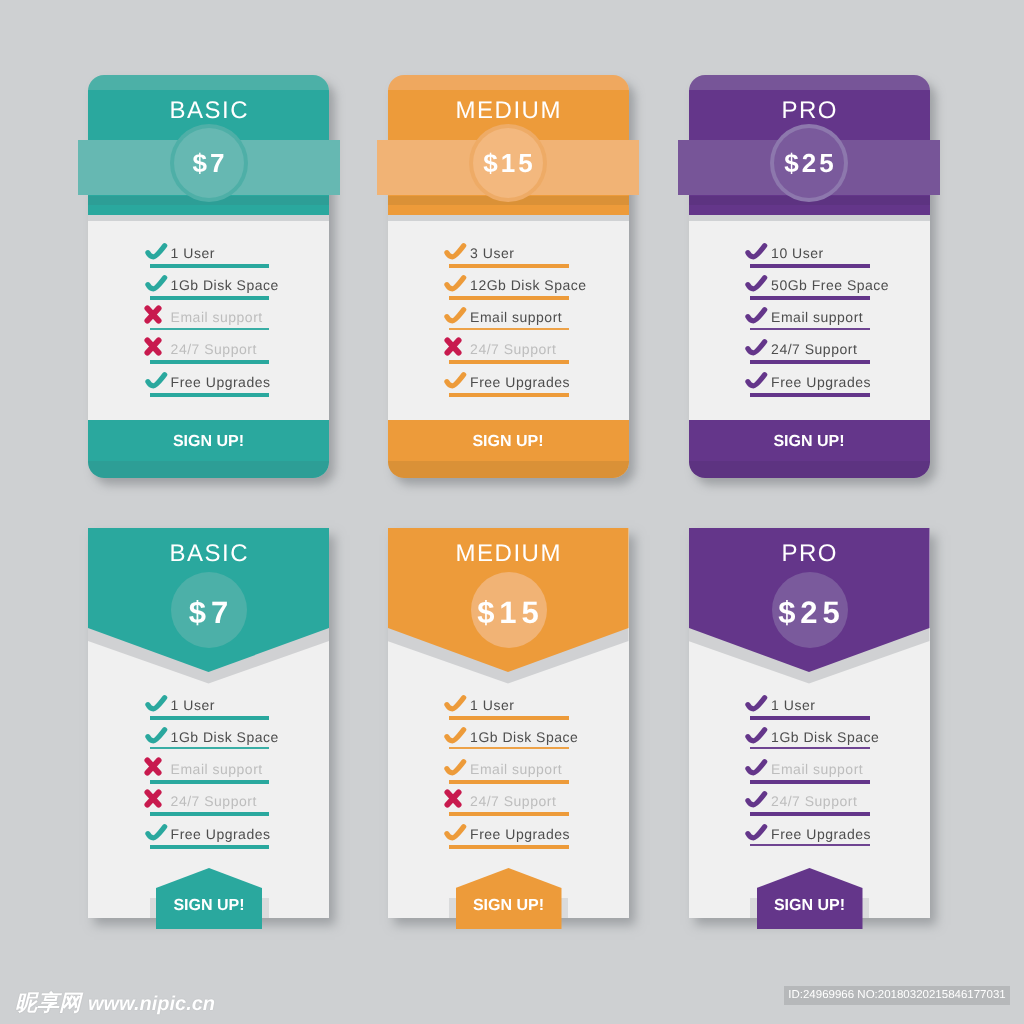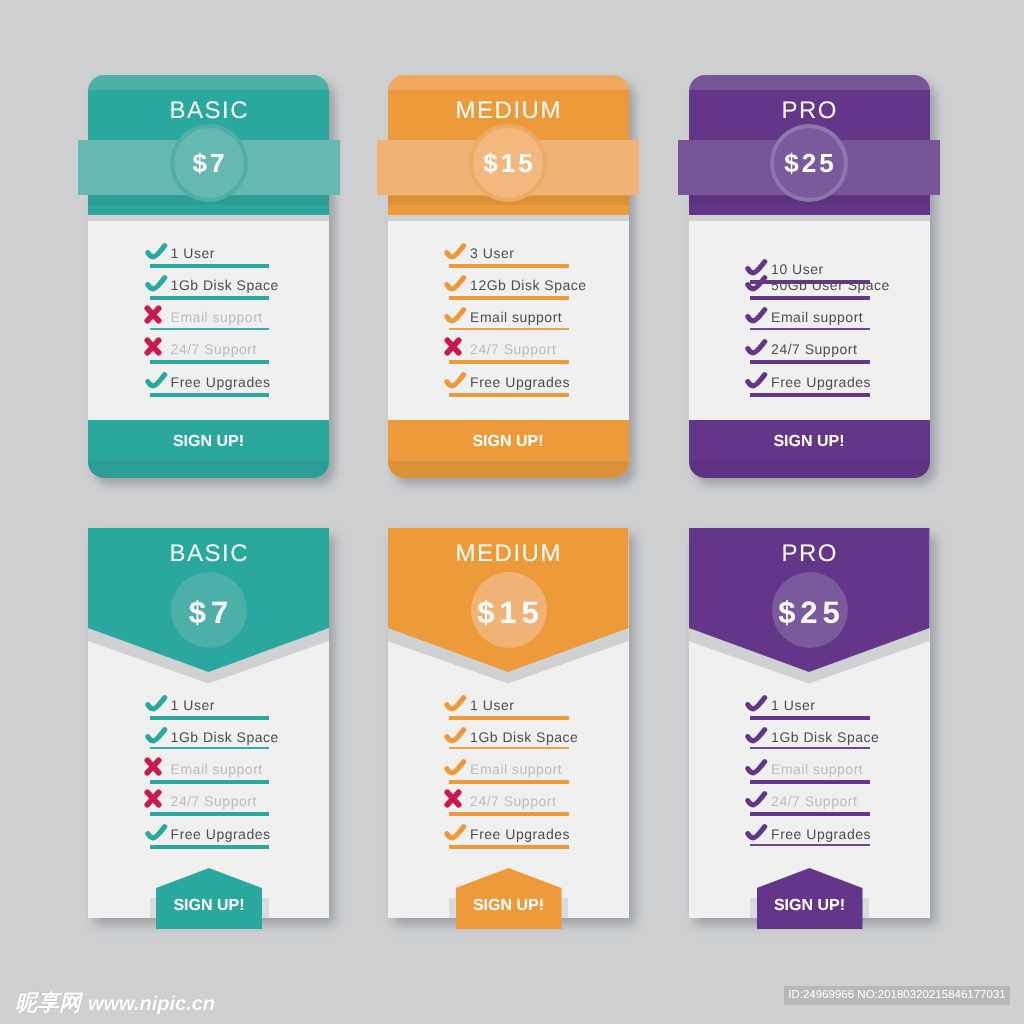--- a/index.html
+++ b/index.html
@@ -261,36 +261,36 @@
       <div class="r-cta"></div>
       <div class="r-ctashade"></div>
     </div>
     <div class="r-title">PRO</div>
     <div class="ribbon"></div>
     <div class="coin"></div>
     <div class="coin-ring"></div>
     <div class="price">$25</div>
     <div class="r-ctalabel">SIGN UP!</div>
     <div class="features r-features">
-      <div class="feat" style="top:16px">
+      <div class="feat" style="top:0px">
         <span class="feat-ico">
               <svg viewBox="0 0 23 19">
                 <path d="M2.9 10.7 C4.3 13.5 6.1 14.8 8.5 14.8 C11.3 14.8 16.0 8.3 19.7 3.7" stroke="currentColor" stroke-width="5.2" stroke-linecap="round" stroke-linejoin="round" fill="none"></path>
               </svg>
             </span>
         <span class="feat-label">10 User</span>
         <span class="feat-rule thick"></span>
       </div>
       <div class="feat" style="top:32.3px">
         <span class="feat-ico">
               <svg viewBox="0 0 23 19">
                 <path d="M2.9 10.7 C4.3 13.5 6.1 14.8 8.5 14.8 C11.3 14.8 16.0 8.3 19.7 3.7" stroke="currentColor" stroke-width="5.2" stroke-linecap="round" stroke-linejoin="round" fill="none"></path>
               </svg>
             </span>
-        <span class="feat-label">50Gb User Space</span>
+        <span class="feat-label">50Gb Free Space</span>
         <span class="feat-rule thick"></span>
       </div>
       <div class="feat" style="top:64.6px">
         <span class="feat-ico">
               <svg viewBox="0 0 23 19">
                 <path d="M2.9 10.7 C4.3 13.5 6.1 14.8 8.5 14.8 C11.3 14.8 16.0 8.3 19.7 3.7" stroke="currentColor" stroke-width="5.2" stroke-linecap="round" stroke-linejoin="round" fill="none"></path>
               </svg>
             </span>
         <span class="feat-label">Email support</span>
         <span class="feat-rule thin"></span>

